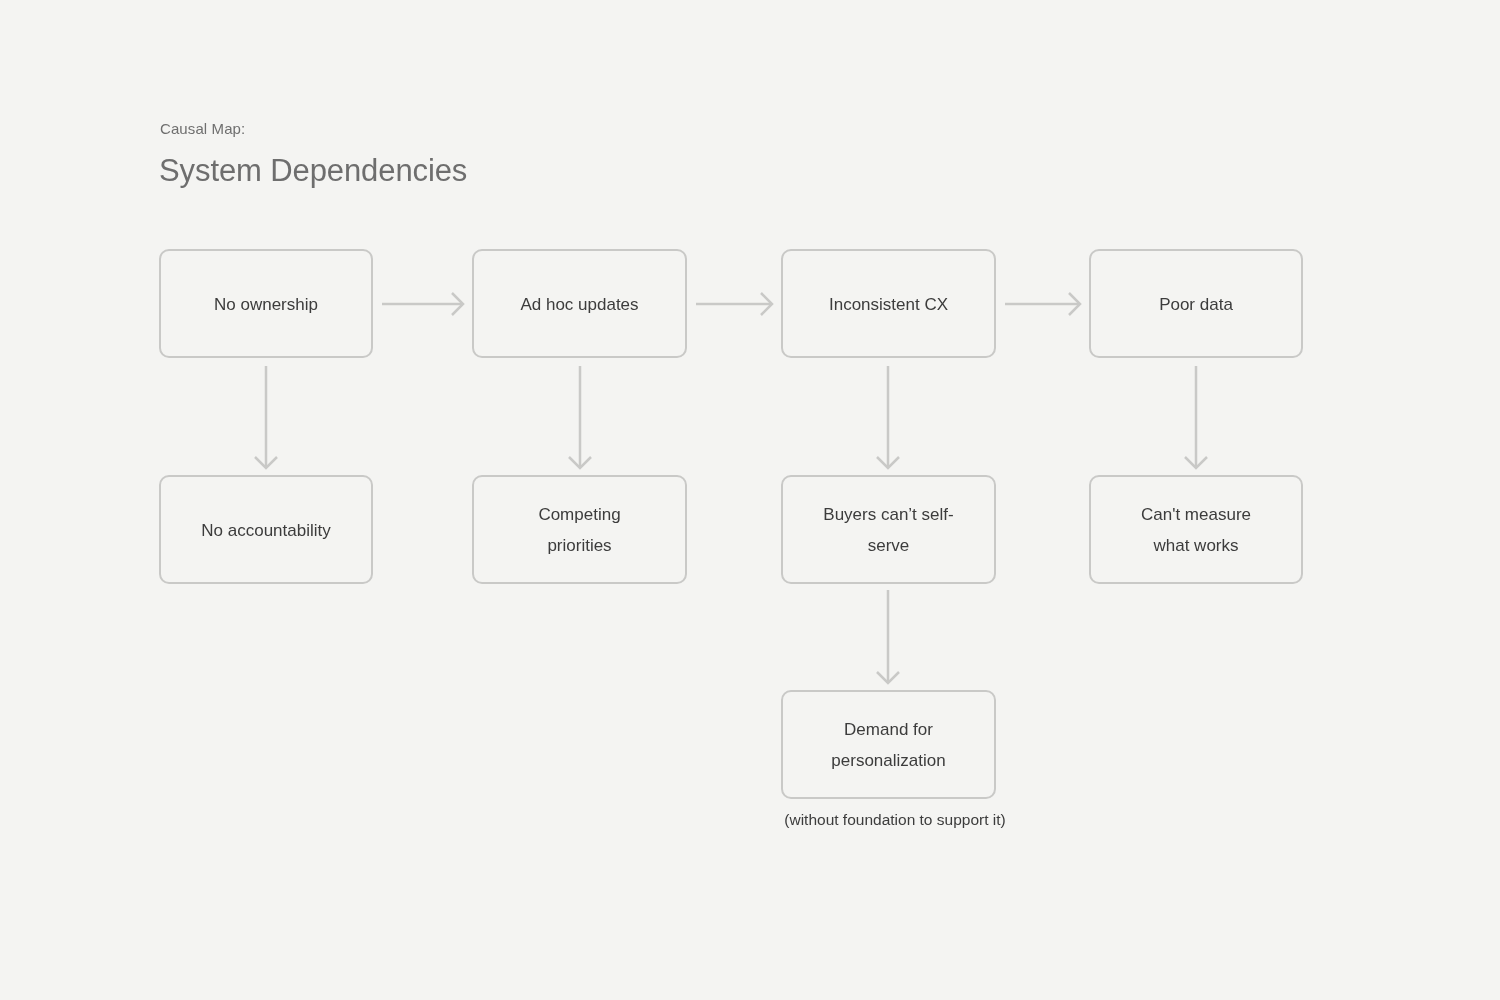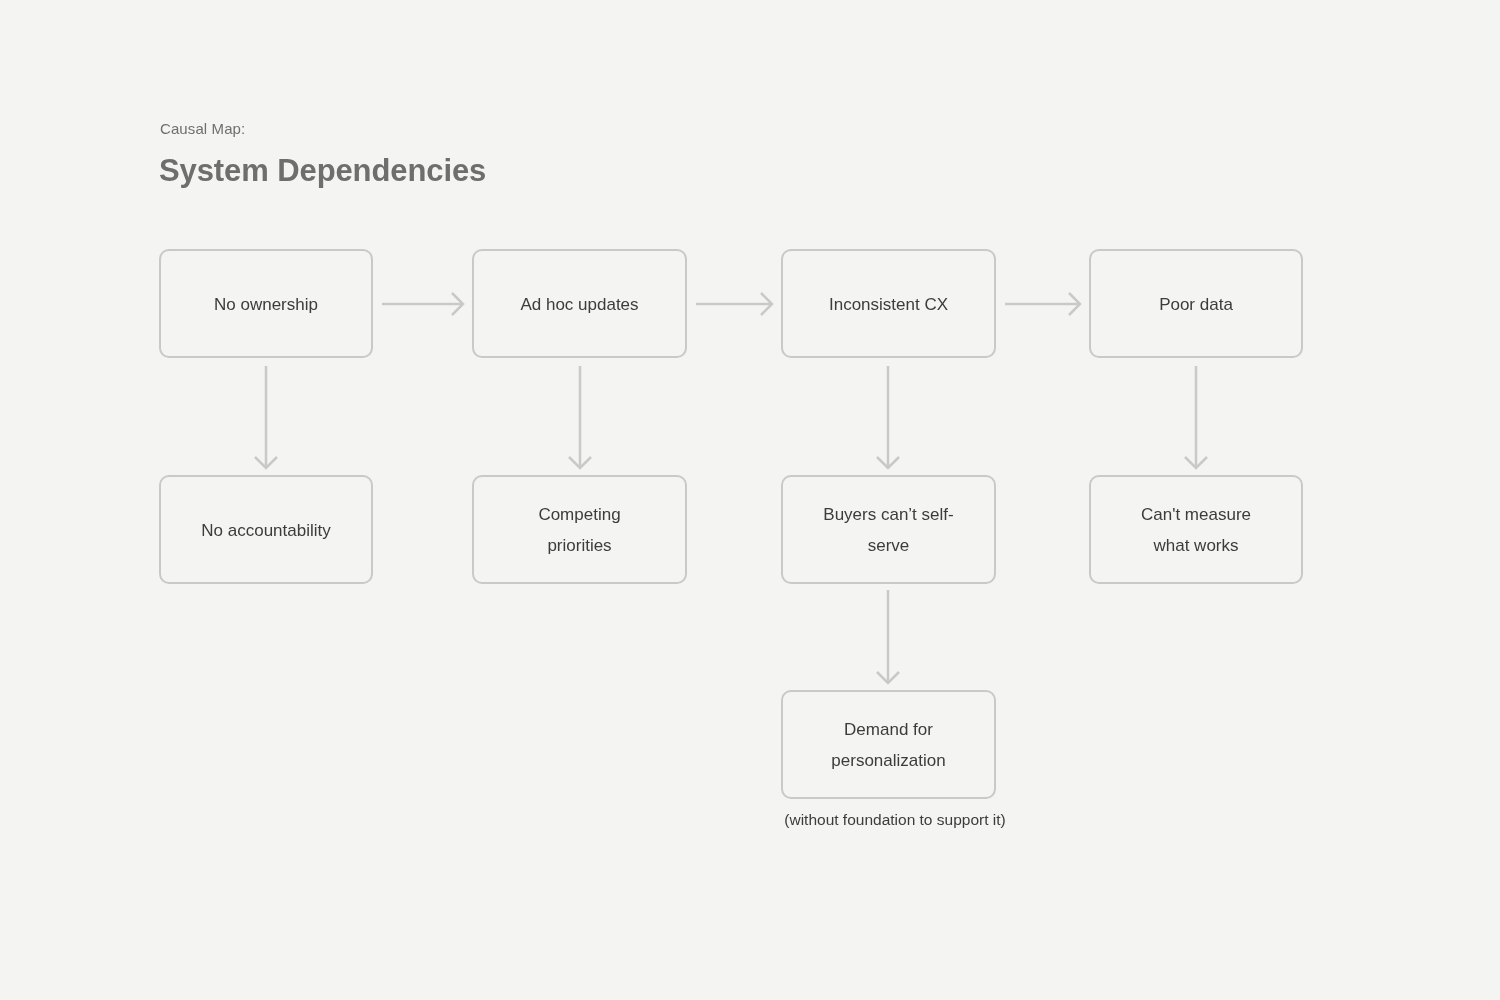--- a/index.html
+++ b/index.html
@@ -26,21 +26,21 @@
     color: #6f6f6f;
     letter-spacing: 0.1px;
     white-space: nowrap;
   }
   .hdr-title {
     position: absolute;
     left: 159px;
     top: 153px;
     font-size: 31px;
     color: #6e6e6e;
-    font-weight: 700;
+    font-weight: 400;
     letter-spacing: -0.1px;
     white-space: nowrap;
   }
   #diagram {
     position: absolute;
     left: 0;
     top: 0;
   }
   .node-box {
     fill: #f4f4f2;

